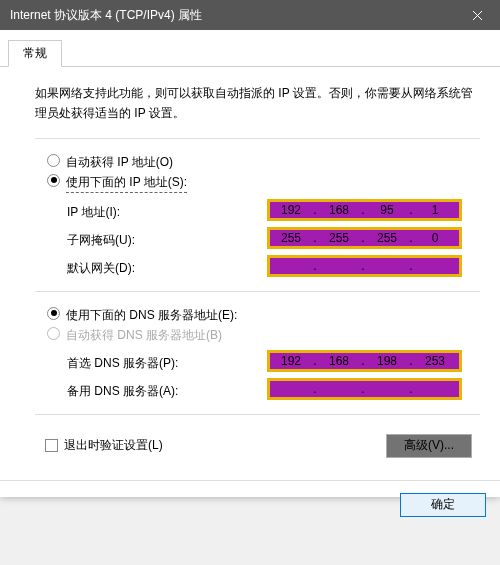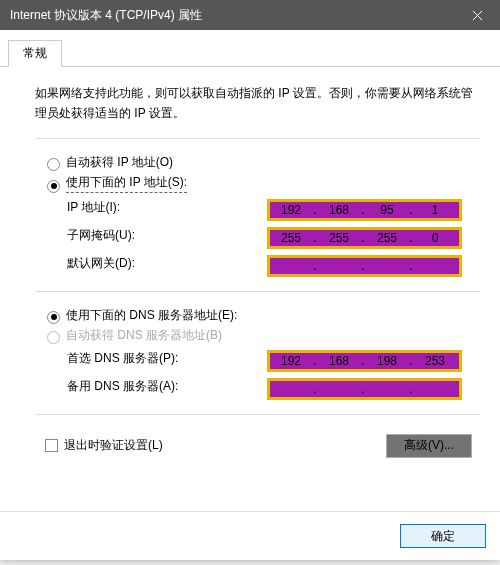--- a/index.html
+++ b/index.html
@@ -1,33 +1,33 @@
 <!DOCTYPE html>
 <html><head>
 <meta charset="utf-8">
 <style>
   * { box-sizing: border-box; margin: 0; padding: 0; }
   body { font-family: "Microsoft YaHei", "Segoe UI", sans-serif; font-size: 12px; background: #f0f0f0; width: 500px; height: 565px; overflow: hidden; }
-  .window { width: 500px; height: 560px; background: #fff; display: flex; flex-direction: column; box-shadow: 0 0 8px rgba(0,0,0,.3); }
+  .window { width: 500px; height: 497px; background: #fff; display: flex; flex-direction: column; box-shadow: 0 0 8px rgba(0,0,0,.3); }
   .titlebar { height: 30px; background: #565656; color: #fff; display: flex; align-items: center; padding-left: 10px; }
   .titlebar .title { flex: 1; font-size: 12px; }
   .titlebar .close { width: 45px; height: 30px; display: flex; align-items: center; justify-content: center; color: #fff; font-size: 14px; }
   .tabs { border-bottom: 1px solid #ccc; padding: 4px 8px 0 8px; margin-top: 6px; display: flex; }
   .tab { padding: 4px 14px; border: 1px solid #ccc; border-bottom: 1px solid #fff; background: #fff; margin-bottom: -1px; font-size: 12px; }
   .body { flex: 1; padding: 16px 20px 8px 20px; color: #000; display: flex; flex-direction: column; margin-left: 15px; }
   .desc { line-height: 1.7; font-size: 12px; margin-bottom: 14px; }
   .group { border-top: 1px solid #ddd; padding: 12px 4px 8px 4px; }
-  .radio-row { display: flex; align-items: flex-end; margin: 3px 0 3px 8px; }
+  .radio-row { display: flex; align-items: flex-start; margin: 3px 0 3px 8px; }
   .radio { width: 13px; height: 13px; border: 1px solid #888; border-radius: 50%; margin-right: 6px; display: inline-flex; align-items: center; justify-content: center; background: #fff; flex-shrink: 0; }
   .radio.selected::after { content: ""; width: 6px; height: 6px; background: #000; border-radius: 50%; display: block; }
   .radio.disabled { border-color: #bbb; }
   .radio-label { font-size: 12px; }
   .radio-label.disabled { color: #aaa; }
   .dotted { border-bottom: 1px dashed #666; padding-bottom: 1px; }
-  .field-row { display: flex; align-items: flex-start; margin: 6px 0 6px 28px; }
+  .field-row { display: flex; align-items: flex-end; margin: 6px 0 6px 28px; }
   .field-label { width: 200px; font-size: 12px; }
   .ip-input { width: 195px; height: 22px; border: 3px solid #eab308; display: flex; align-items: center; font-family: "Segoe UI", sans-serif; font-size: 12px; background: #a21caf; }
   .ip-oct { width: 42px; text-align: center; }
   .ip-dot { width: 6px; text-align: center; color: #000; }
   .validate-row { display: flex; align-items: center; margin: 10px 0 4px 6px; }
   .checkbox { width: 13px; height: 13px; border: 1px solid #828790; margin-right: 6px; background: #fff; flex-shrink: 0; }
   .advanced-row { display: flex; justify-content: flex-end; margin-top: -24px; margin-bottom: 6px; padding-right: 4px; }
   .btn { min-width: 86px; height: 24px; border: 1px solid #adadad; background: #737373; font-size: 12px; display: inline-flex; align-items: center; justify-content: center; padding: 0 12px; }
   .footer { border-top: 1px solid #ddd; padding: 12px 14px; display: flex; justify-content: flex-end; gap: 8px; }
   .btn.primary { border: 1px solid #0078d7; background: #e5f1fb; }

